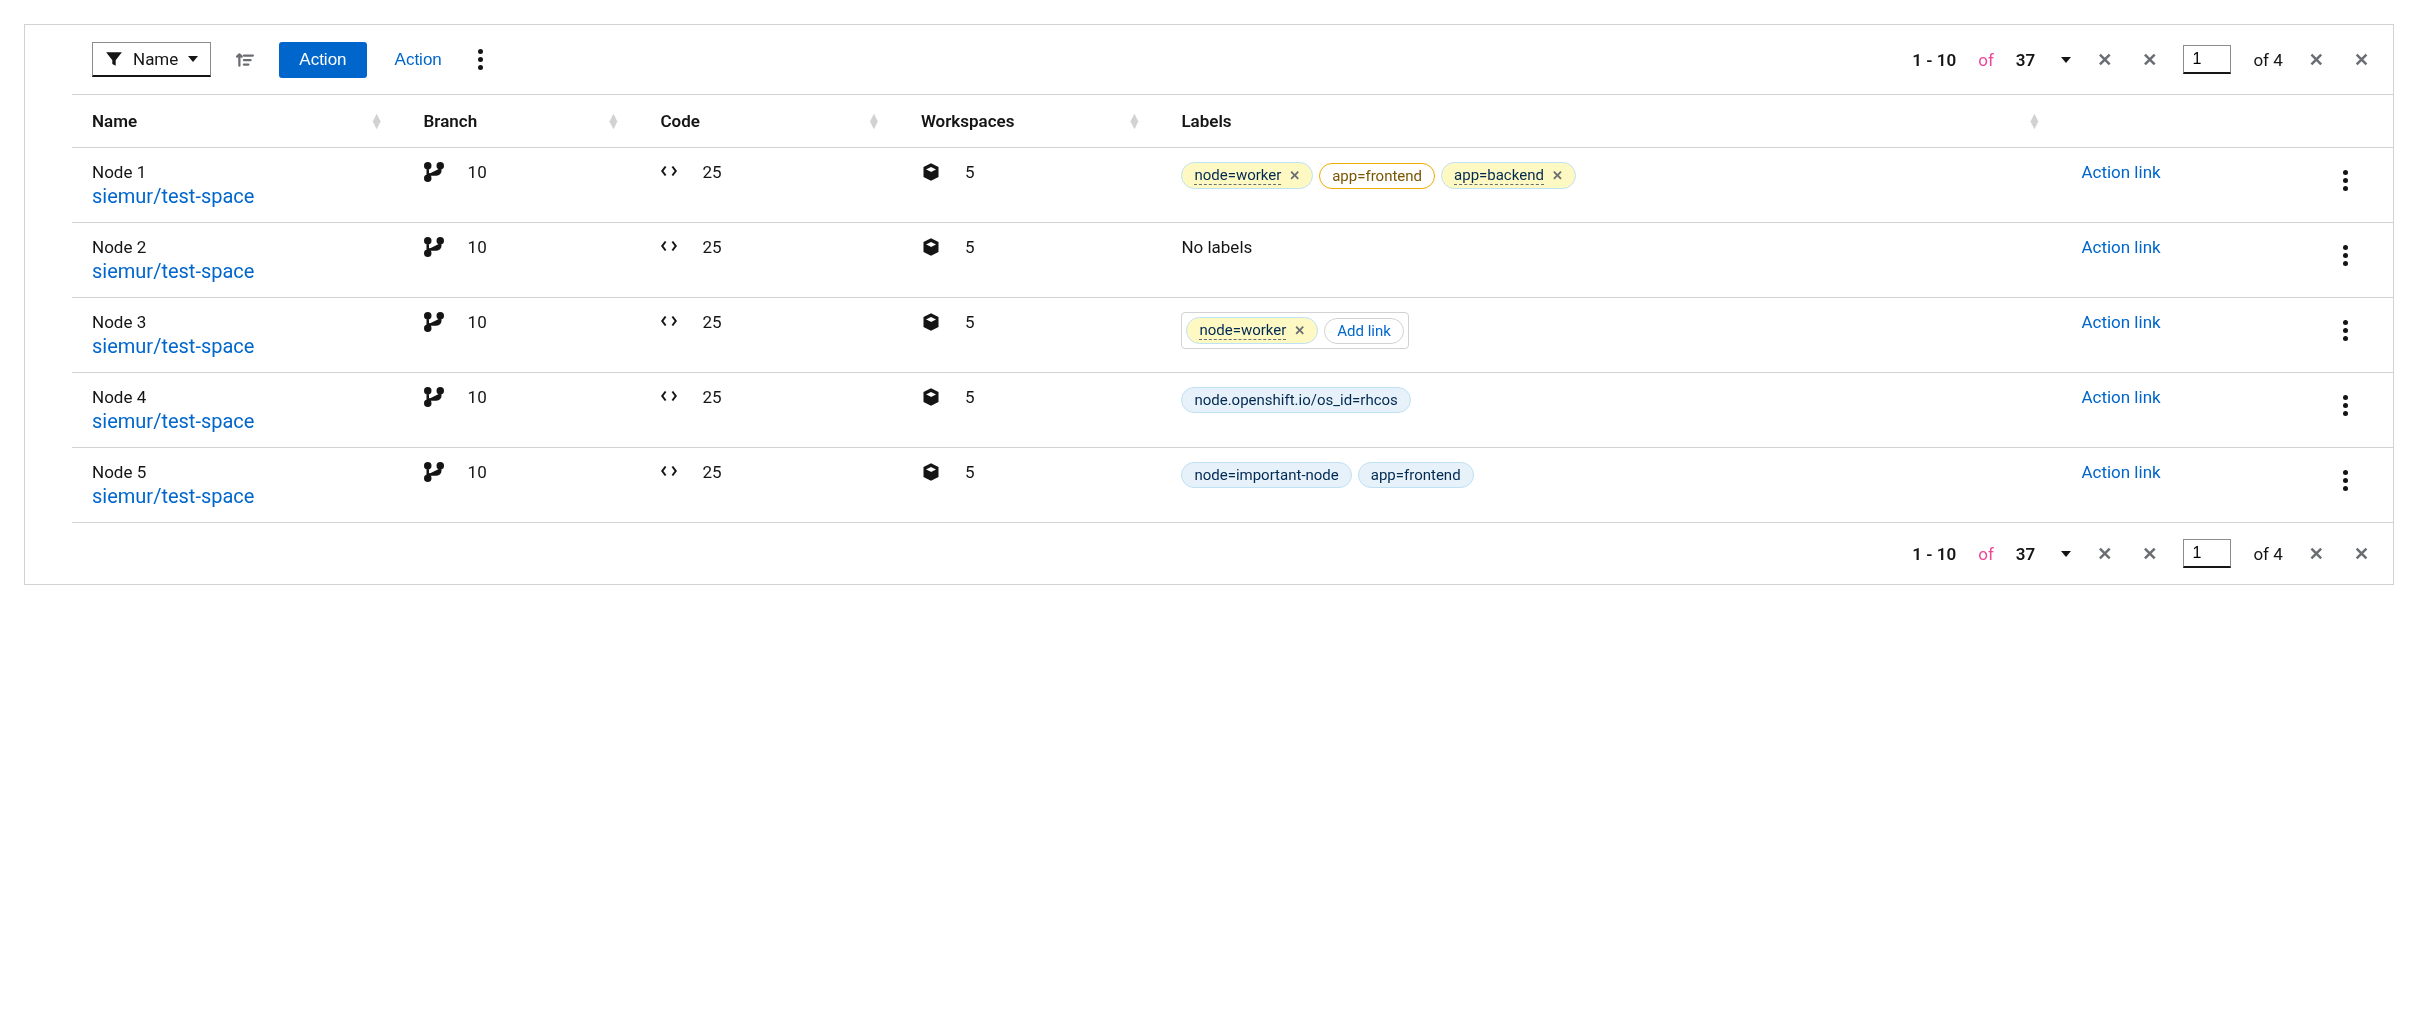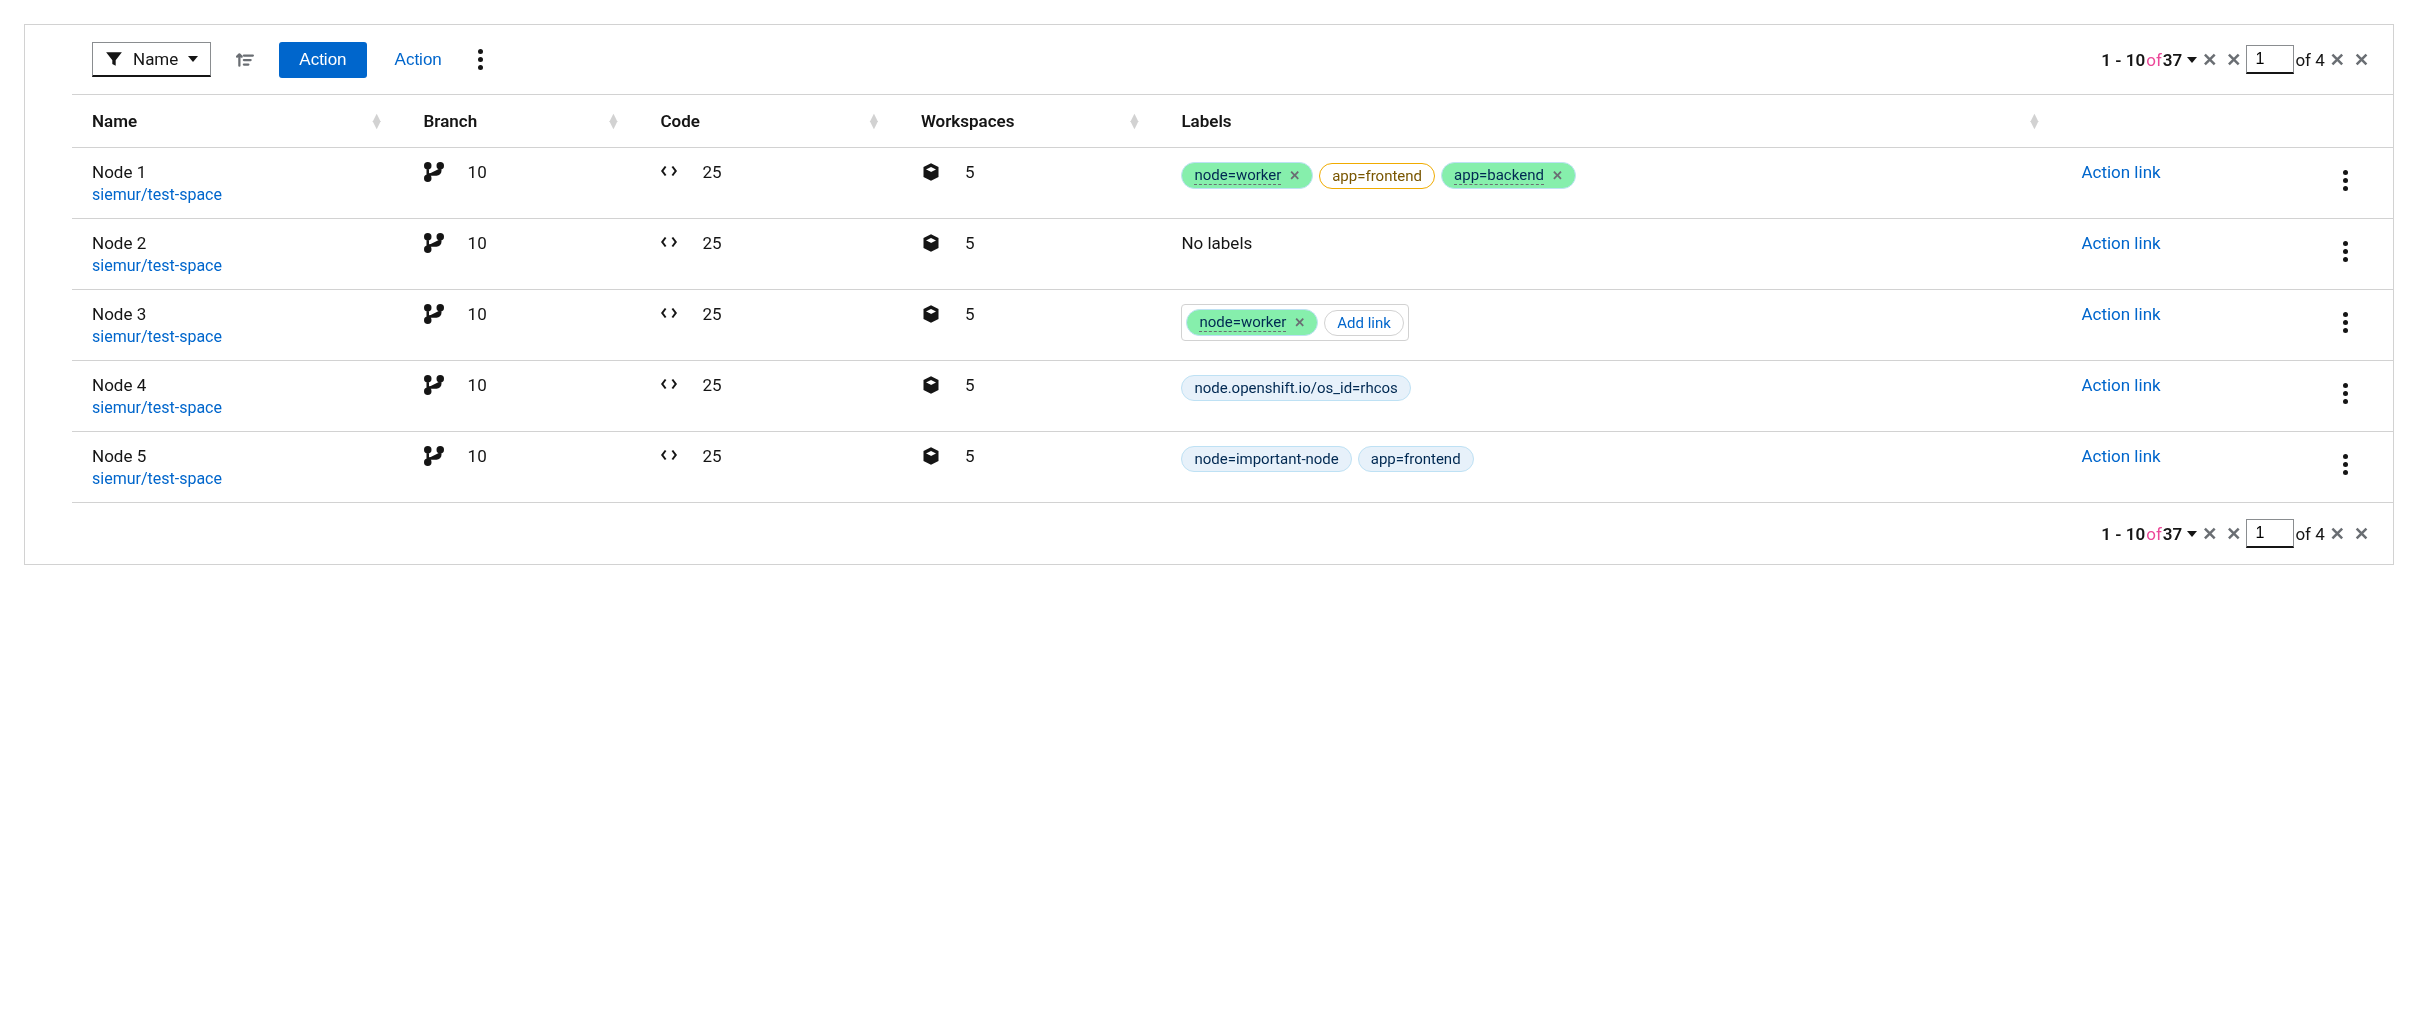--- a/index.html
+++ b/index.html
@@ -76,21 +76,21 @@
   }
   .kebab span {
     width: 5px;
     height: 5px;
     border-radius: 50%;
     background: #151515;
   }
   .pagination {
     display: flex;
     align-items: center;
-    gap: 1px;
+    gap: 22px;
     font-size: 17px;
   }
   .pagination .bold { font-weight: 600; }
   .pagination .muted { color: #ec4899; }
   .page-input {
     width: 48px;
     text-align: left;
     padding: 4px 8px;
     border: 1px solid #8a8d90;
     border-bottom: 2px solid #151515;
@@ -135,21 +135,21 @@
     line-height: 7px;
   }
   tbody td {
     padding: 14px 20px;
     border-bottom: 1px solid #d2d2d2;
     vertical-align: top;
     font-size: 17px;
   }
   tbody tr:last-child td { border-bottom: none; }
   .node-name { display: block; margin-bottom: 2px; }
-  .node-link { color: #0066cc; text-decoration: none; font-size: 16px; }
+  .node-link { color: #0066cc; text-decoration: none; font-size: 20px; }
   .cell-val {
     display: flex;
     align-items: flex-start;
     gap: 24px;
   }
   .labels-wrap {
     display: flex;
     flex-wrap: wrap;
     gap: 6px;
     align-items: center;
@@ -170,21 +170,21 @@
     border-radius: 14px;
     font-size: 15px;
     border: 1px solid transparent;
   }
   .label-blue {
     background: #e7f1fa;
     border-color: #bee1f4;
     color: #002952;
   }
   .label-blue-editable {
-    background: #86efac;
+    background: #fef9c3;
     border-color: #bee1f4;
     color: #002952;
   }
   .label-blue-editable .chip-text {
     border-bottom: 1px dashed #6a6e73;
   }
   .label-orange {
     background: #fff;
     border-color: #f0ab00;
     color: #795600;

